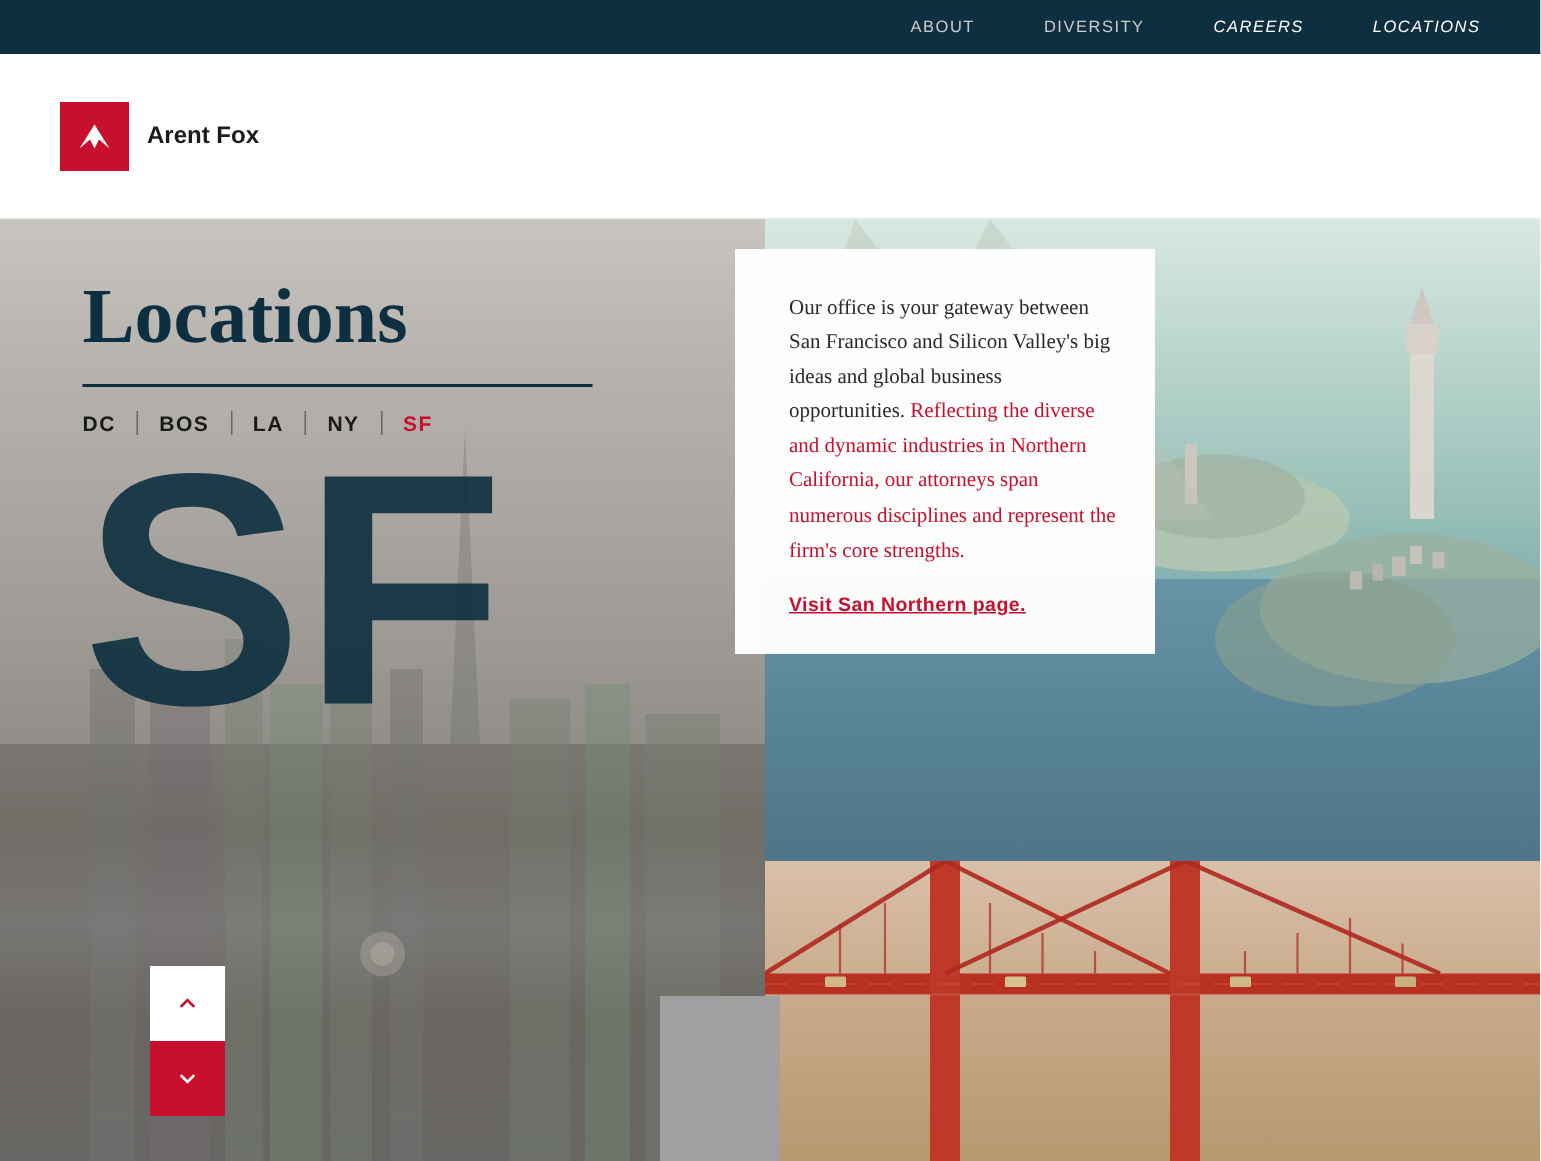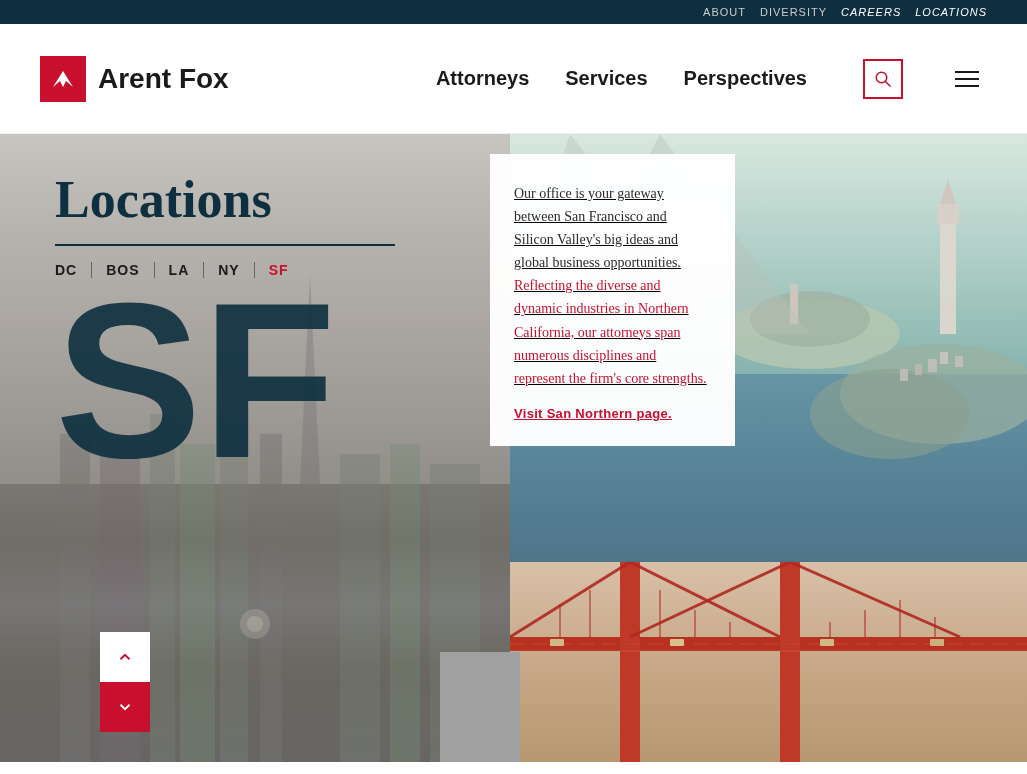--- a/index.html
+++ b/index.html
@@ -1,26 +1,26 @@
 <!DOCTYPE html>
 <html><head>
   <meta charset="utf-8">
   <style>
     * { margin: 0; padding: 0; box-sizing: border-box; }
     body { font-family: Georgia, 'Times New Roman', serif; width: 1027px; height: 774px; overflow: hidden; }
 
     
     .top-bar {
       background-color: #0d2f3f;
-      height: 24px;
+      height: 36px;
       display: flex;
       align-items: center;
       justify-content: flex-end;
       padding-right: 40px;
-      gap: 14px;
+      gap: 46px;
     }
     .top-bar a {
       color: #ccc;
       text-decoration: none;
       font-family: Arial, sans-serif;
       font-size: 11px;
       letter-spacing: 1px;
       font-weight: 500;
     }
     .top-bar a.active {
@@ -51,21 +51,21 @@
       align-items: center;
       justify-content: center;
     }
     .logo-box svg {
       width: 28px;
       height: 28px;
       fill: #fff;
     }
     .logo-text {
       font-family: Arial, sans-serif;
-      font-size: 28px;
+      font-size: 16px;
       font-weight: 700;
       color: #1a1a1a;
     }
     .main-nav {
       display: flex;
       align-items: center;
       gap: 36px;
     }
     .main-nav a {
       color: #1a1a1a;
@@ -254,25 +254,24 @@
       line-height: 0.85;
       margin-top: 10px;
       opacity: 0.9;
     }
 
     
     .info-box {
       position: absolute;
       left: 490px;
       top: 20px;
-      width: 245px;
+      width: 280px;
       background: rgba(255, 255, 255, 0.97);
-      padding: 28px 26px 24px 24px;
+      padding: 28px 26px 24px 36px;
       z-index: 20;
-      text-decoration: underline;
     }
     .info-box p {
       font-size: 14px;
       line-height: 1.65;
       color: #2a2a2a;
       font-family: Georgia, serif;
     }
     .info-box p span.red-text {
       color: #c8102e;
     }
@@ -349,36 +348,20 @@
 <div class="main-header">
   <div class="logo-area">
     <div class="logo-box">
       <svg viewBox="0 0 28 28">
 
         <path d="M4 22 L14 6 L24 22 L17 16 L14 22 L11 16 Z" fill="white"></path>
       </svg>
     </div>
     <span class="logo-text">Arent Fox</span>
   </div>
-  <nav class="main-nav">
-    <a>Attorneys</a>
-    <a>Services</a>
-    <a>Perspectives</a>
-    <button class="search-btn">
-      <svg viewBox="0 0 24 24">
-        <circle cx="10" cy="10" r="7"></circle>
-        <line x1="15" y1="15" x2="22" y2="22"></line>
-      </svg>
-    </button>
-    <button class="menu-btn">
-      <span></span>
-      <span></span>
-      <span></span>
-    </button>
-  </nav>
 </div>
 
 <div class="hero">
 
   <div class="hero-left">
     <div class="hero-left-bg">
 
       <svg viewBox="0 0 510 628" width="510" height="628" style="position:absolute;bottom:0;left:0;opacity:0.5">
 
         <defs>

